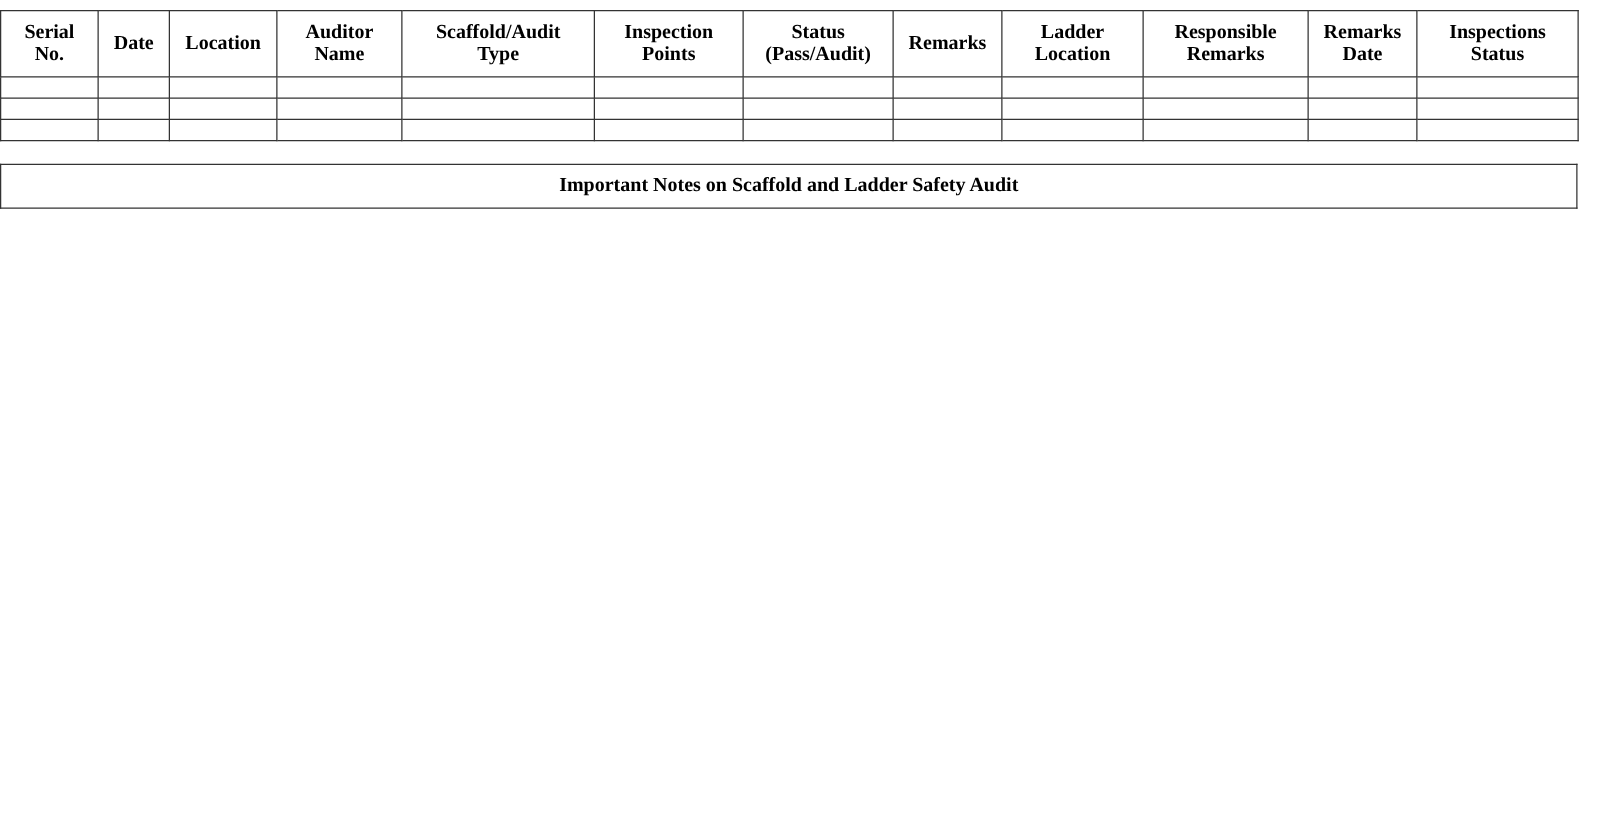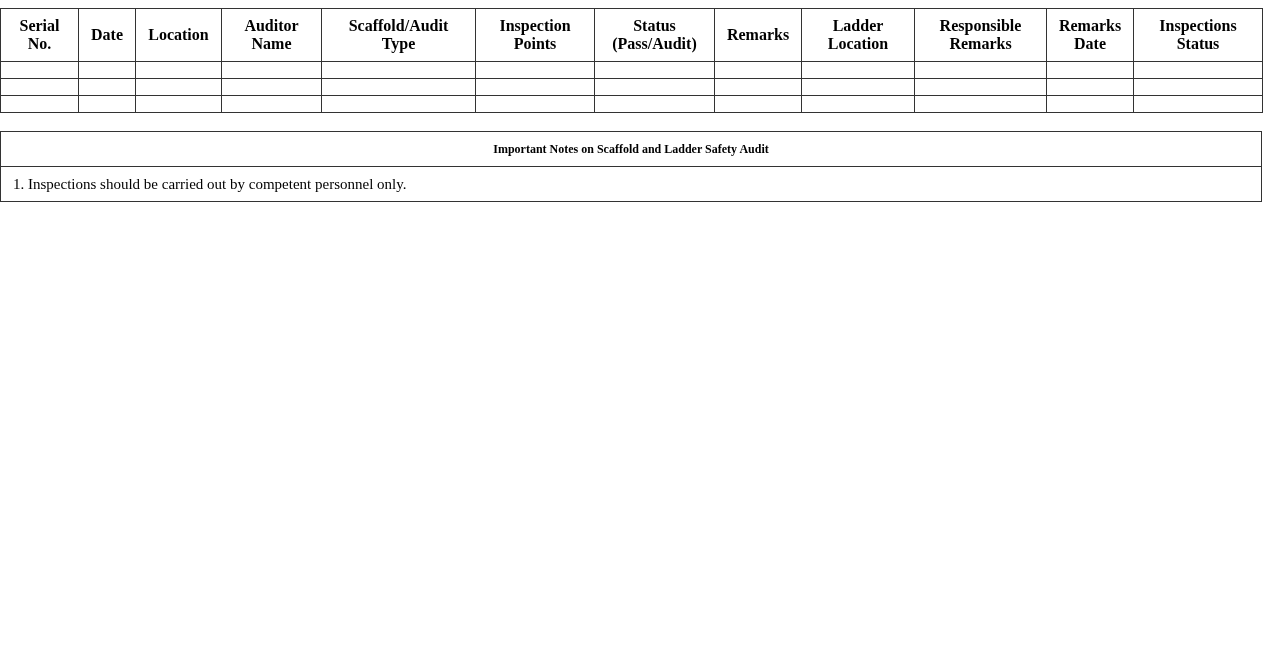--- a/index.html
+++ b/index.html
@@ -38,21 +38,21 @@
       line-height: 18px;
       padding: 0 6px;
     }
     #audit-table td {
       height: 16px;
     }
     #notes-table {
       top: 131px;
     }
     #notes-table th {
-      font-size: 12px;
+      font-size: 16px;
       font-weight: bold;
       text-align: center;
       height: 34px;
     }
     #notes-table td {
       font-size: 15px;
       text-align: left;
       height: 34px;
       padding-left: 12px;
     }
@@ -137,17 +137,14 @@
   </tbody>
 </table>
 
 <table id="notes-table">
   <thead>
     <tr>
       <th>Important Notes on Scaffold and Ladder Safety Audit</th>
     </tr>
   </thead>
   <tbody>
-    <tr>
-        <td>1. Inspections should be carried out by competent personnel only.</td>
-      </tr>
   </tbody>
 </table>
 
 </body></html>

